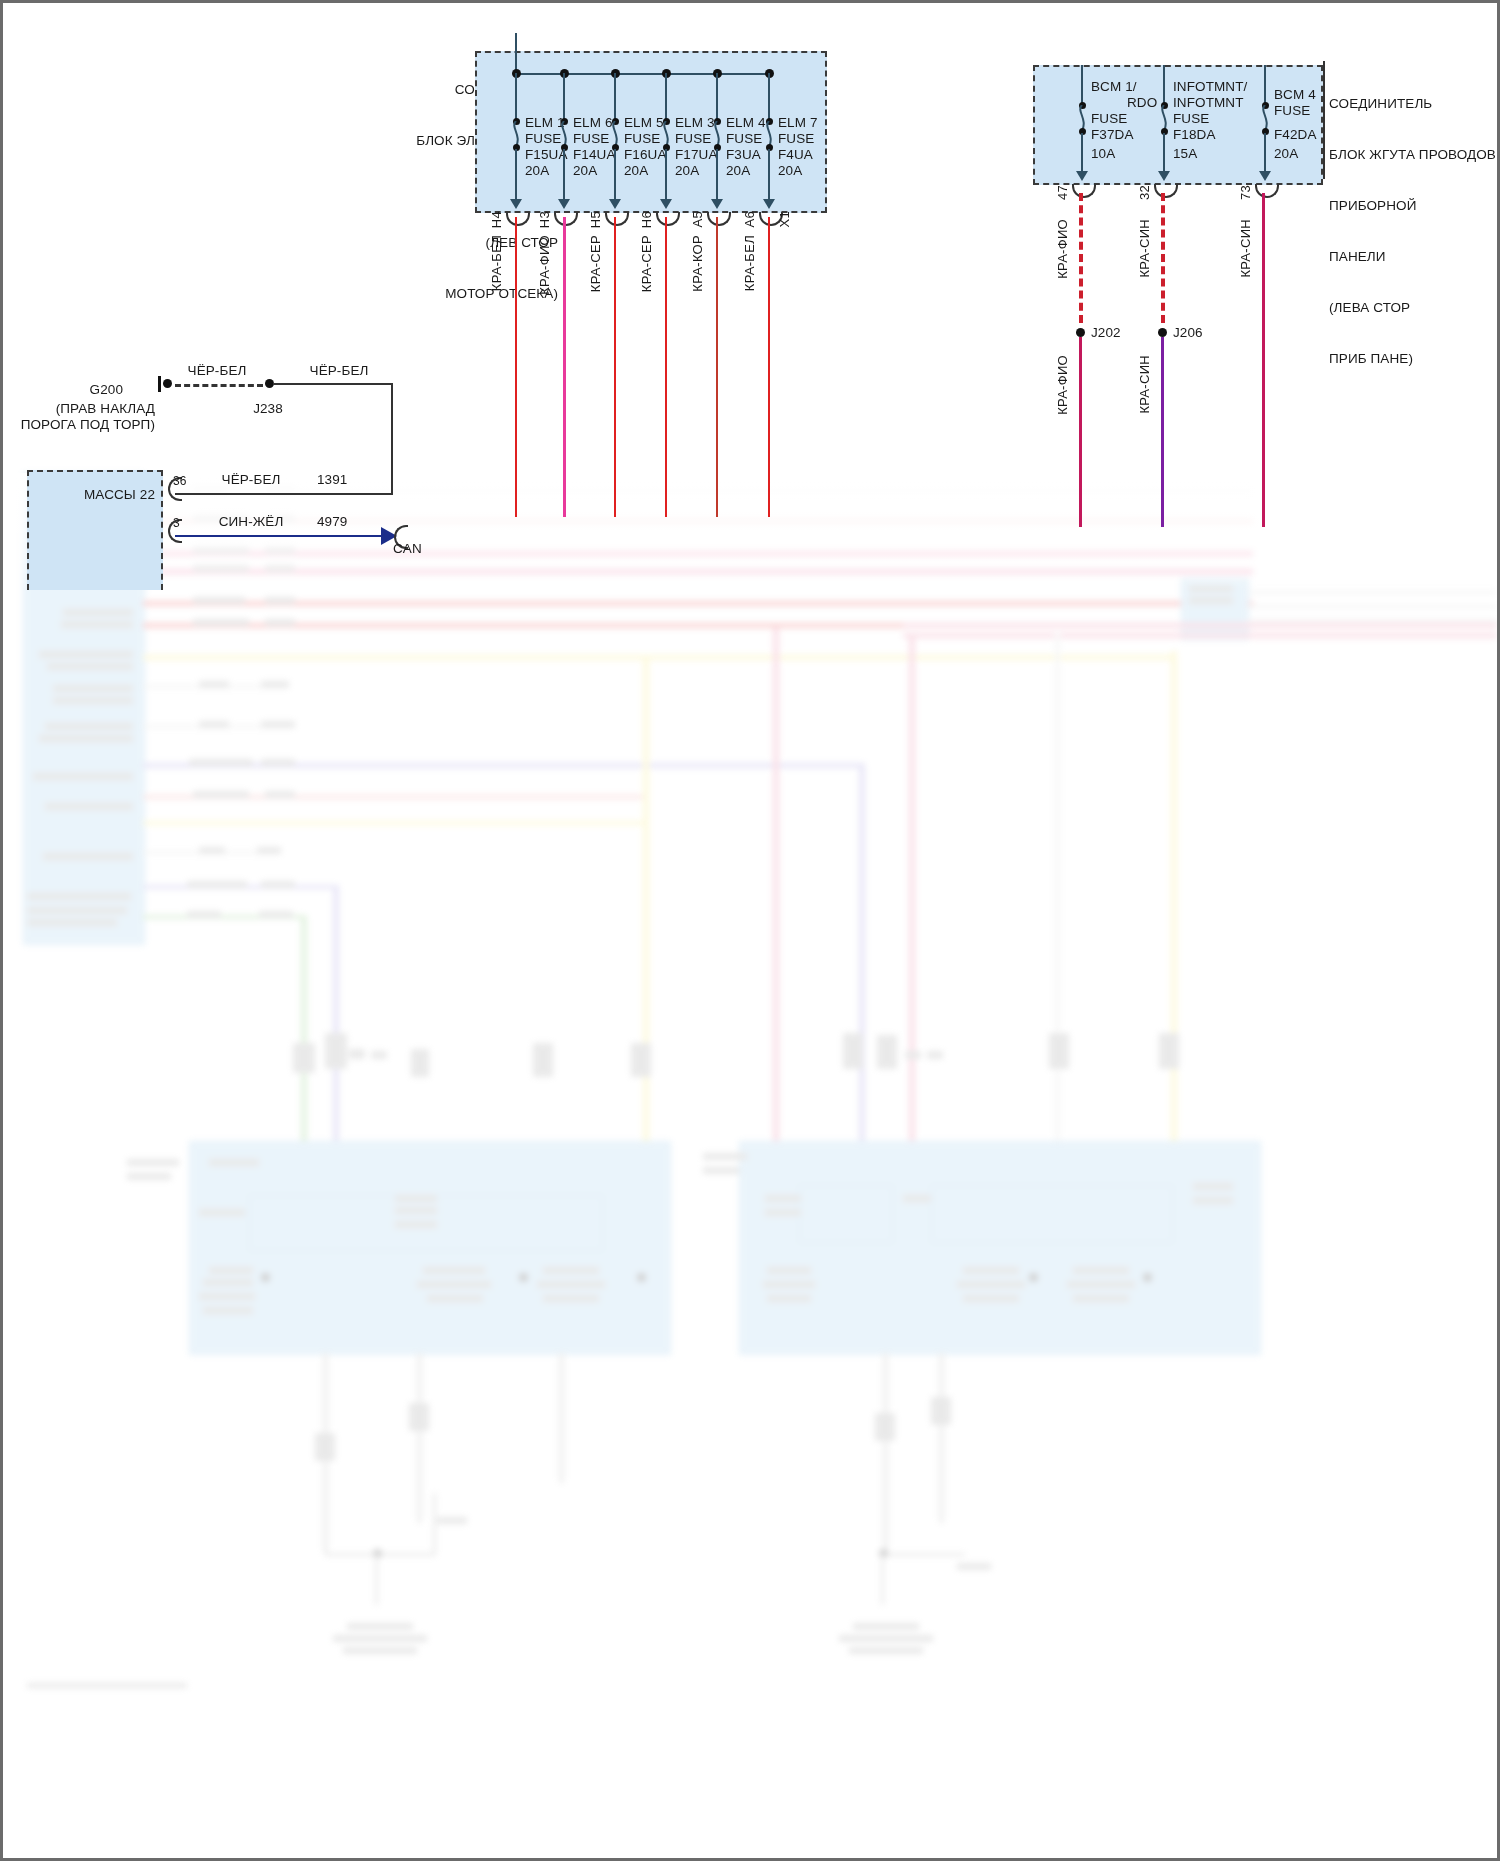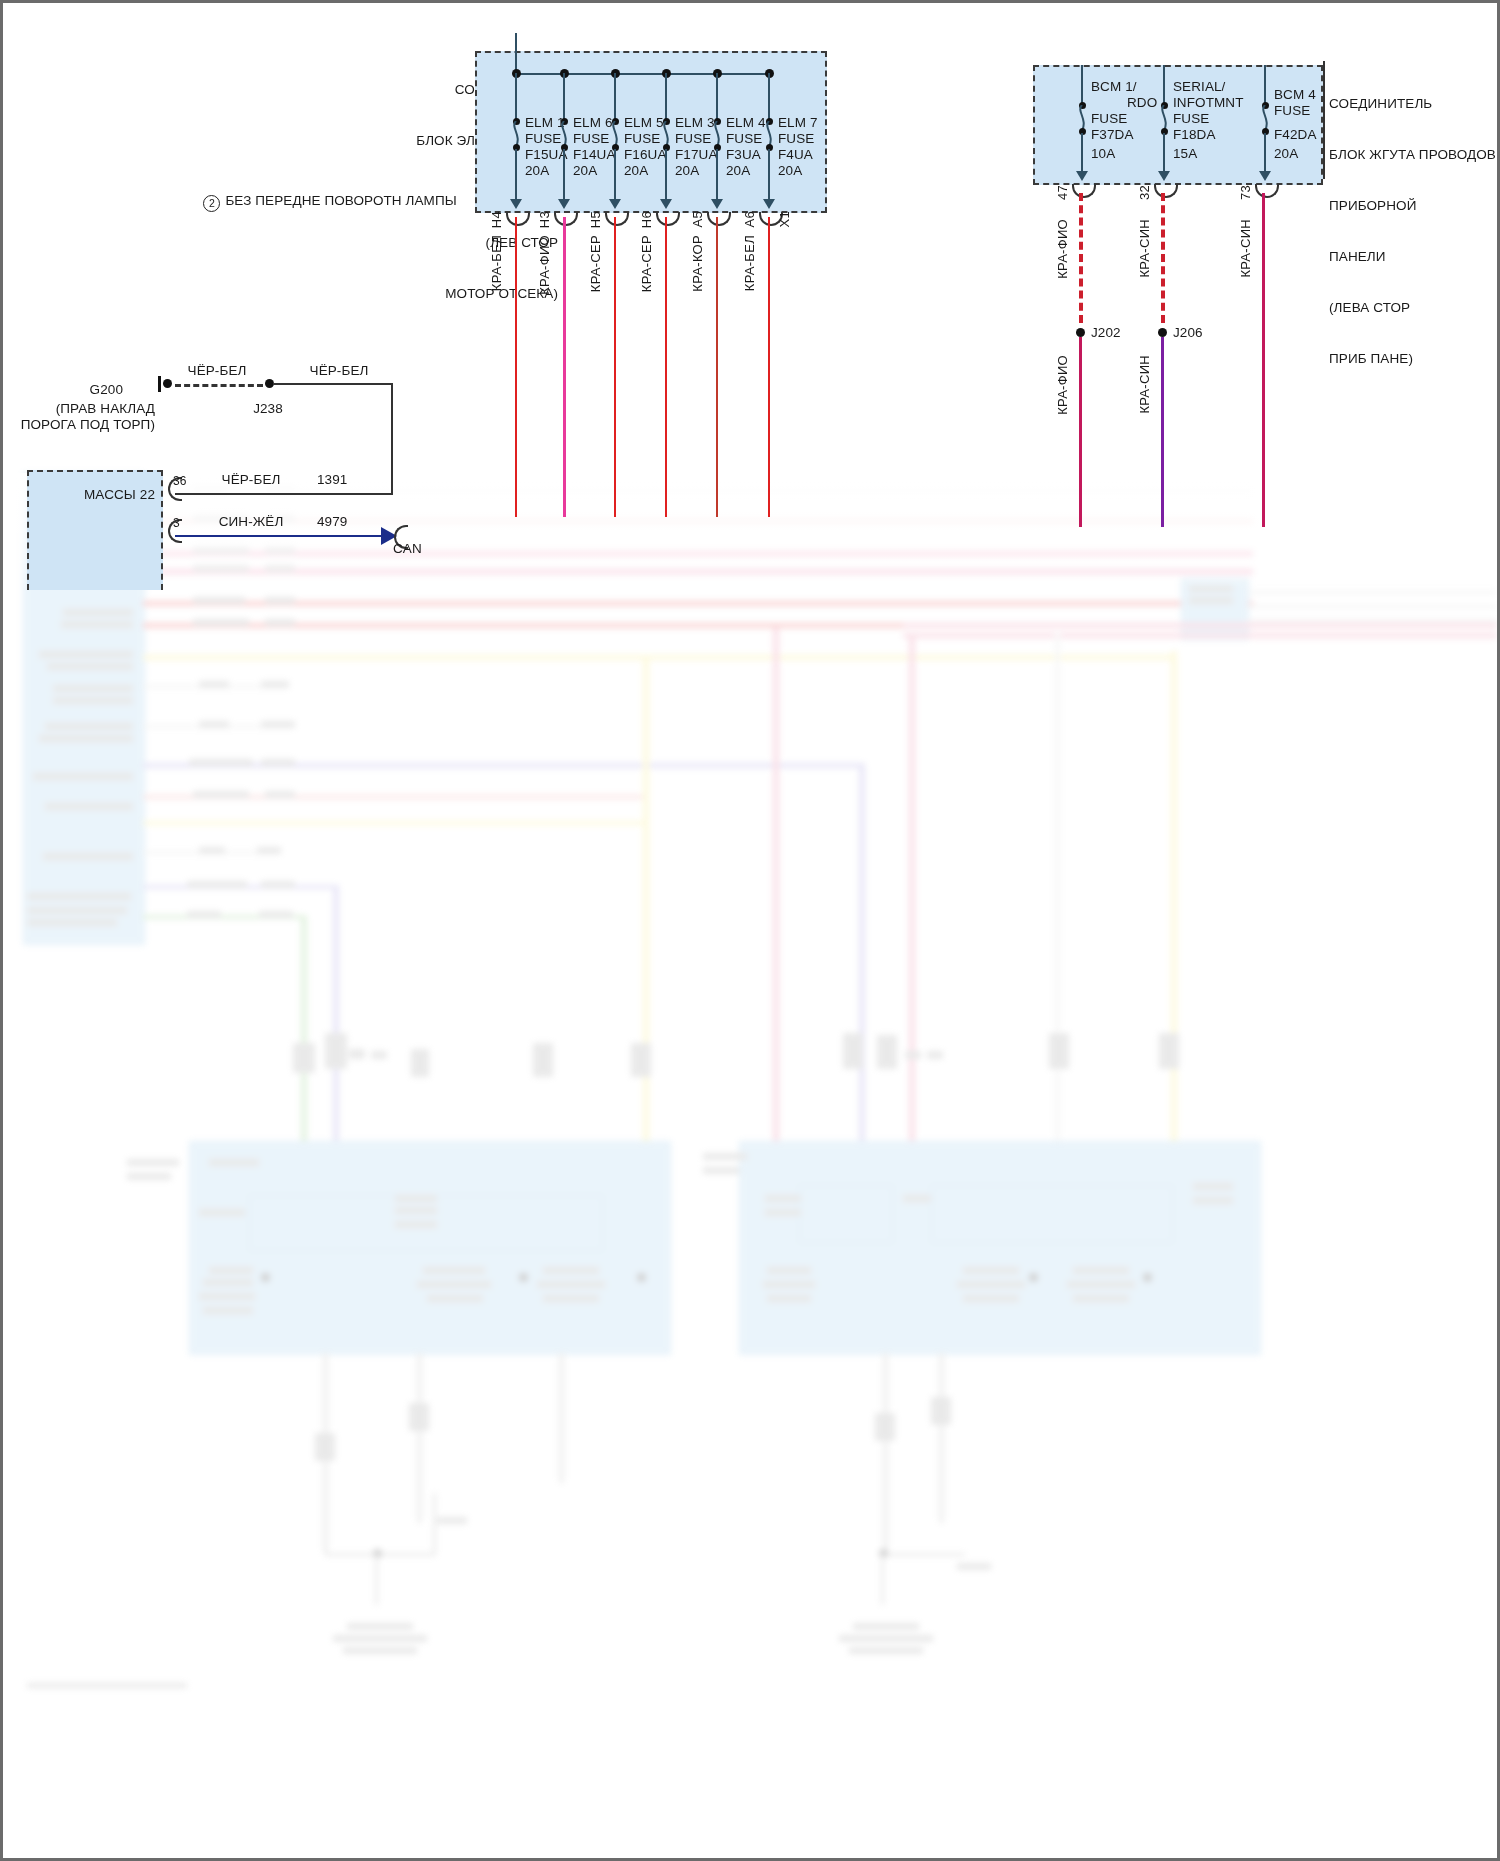--- a/index.html
+++ b/index.html
@@ -229,23 +229,20 @@
     <div class="fwire" style="left:878px;top:1082px;width:3px;height:50px;background:#bdbdbd;"></div>
     <div class="fbar" style="left:850px;top:1150px;width:66px;"></div>
     <div class="fbar" style="left:836px;top:1162px;width:94px;"></div>
     <div class="fbar" style="left:846px;top:1174px;width:74px;"></div>
     <div class="fbar" style="left:954px;top:1090px;width:34px;"></div>
     <div class="fbar" style="left:434px;top:1044px;width:30px;"></div>
     <div class="fbar" style="left:24px;top:1210px;width:160px;height:5px;"></div>
   </div>
   <div id="fade-mask"></div>
 
-  <div class="abs txt" style="left:185px;top:174px;">
-    <span class="circnum">2</span><span>БЕЗ ПЕРЕДНЕ ПОВОРОТН ЛАМПЫ</span>
-  </div>
 
   <div class="abs txt rgt" style="left:300px;top:44px;width:255px;line-height:17px;">
     <div>СОЕДИНИТЕЛЬ</div>
     <div>БЛОК ЭЛЕКТРОПРОВ</div>
     <div>ДВИГАТЕЛЯ</div>
     <div>(ЛЕВ СТОР</div>
     <div>МОТОР ОТСЕКА)</div>
   </div>
 
   <div class="abs txt ctr" style="left:470px;top:14px;width:120px;line-height:16px;">
@@ -421,21 +418,21 @@
   <div class="abs vert" style="left:1052px;top:352px;">КРА-ФИО</div>
 
   <div class="w vline abs" style="left:1160px;top:62px;height:40px;"></div>
   <div class="dot sm" style="left:1158px;top:99px;"></div>
   <svg class="fusecurve" style="left:1154px;top:102px;" viewBox="0 0 14 26">
       <path d="M7 0 C1 6, 13 14, 7 26" stroke="#2f4f63" stroke-width="2" fill="none"></path>
     </svg>
   <div class="dot sm" style="left:1158px;top:125px;"></div>
   <div class="w vline abs" style="left:1160px;top:130px;height:40px;"></div>
   <div class="arrowdown" style="left:1155px;top:168px;"></div>
-  <div class="abs txt" style="left:1170px;top:76px;">SERIAL/</div>
+  <div class="abs txt" style="left:1170px;top:76px;">INFOTMNT/</div>
   <div class="abs txt" style="left:1170px;top:92px;">INFOTMNT</div>
   <div class="abs txt" style="left:1170px;top:108px;">FUSE</div>
   <div class="abs txt" style="left:1170px;top:124px;">F18DA</div>
   <div class="abs txt" style="left:1170px;top:143px;">15A</div>
   <div class="connarc" style="left:1151px;top:181px;"></div>
   <div class="abs vert" style="left:1134px;top:182px;">32</div>
   <div class="reddash abs" style="left:1158px;top:190px;height:130px;border-color:#cc1f2d;"></div>
   <div class="abs vert" style="left:1134px;top:216px;">КРА-СИН</div>
   <div class="dot" style="left:1155px;top:325px;"></div>
   <div class="abs txt" style="left:1170px;top:322px;">J206</div>

